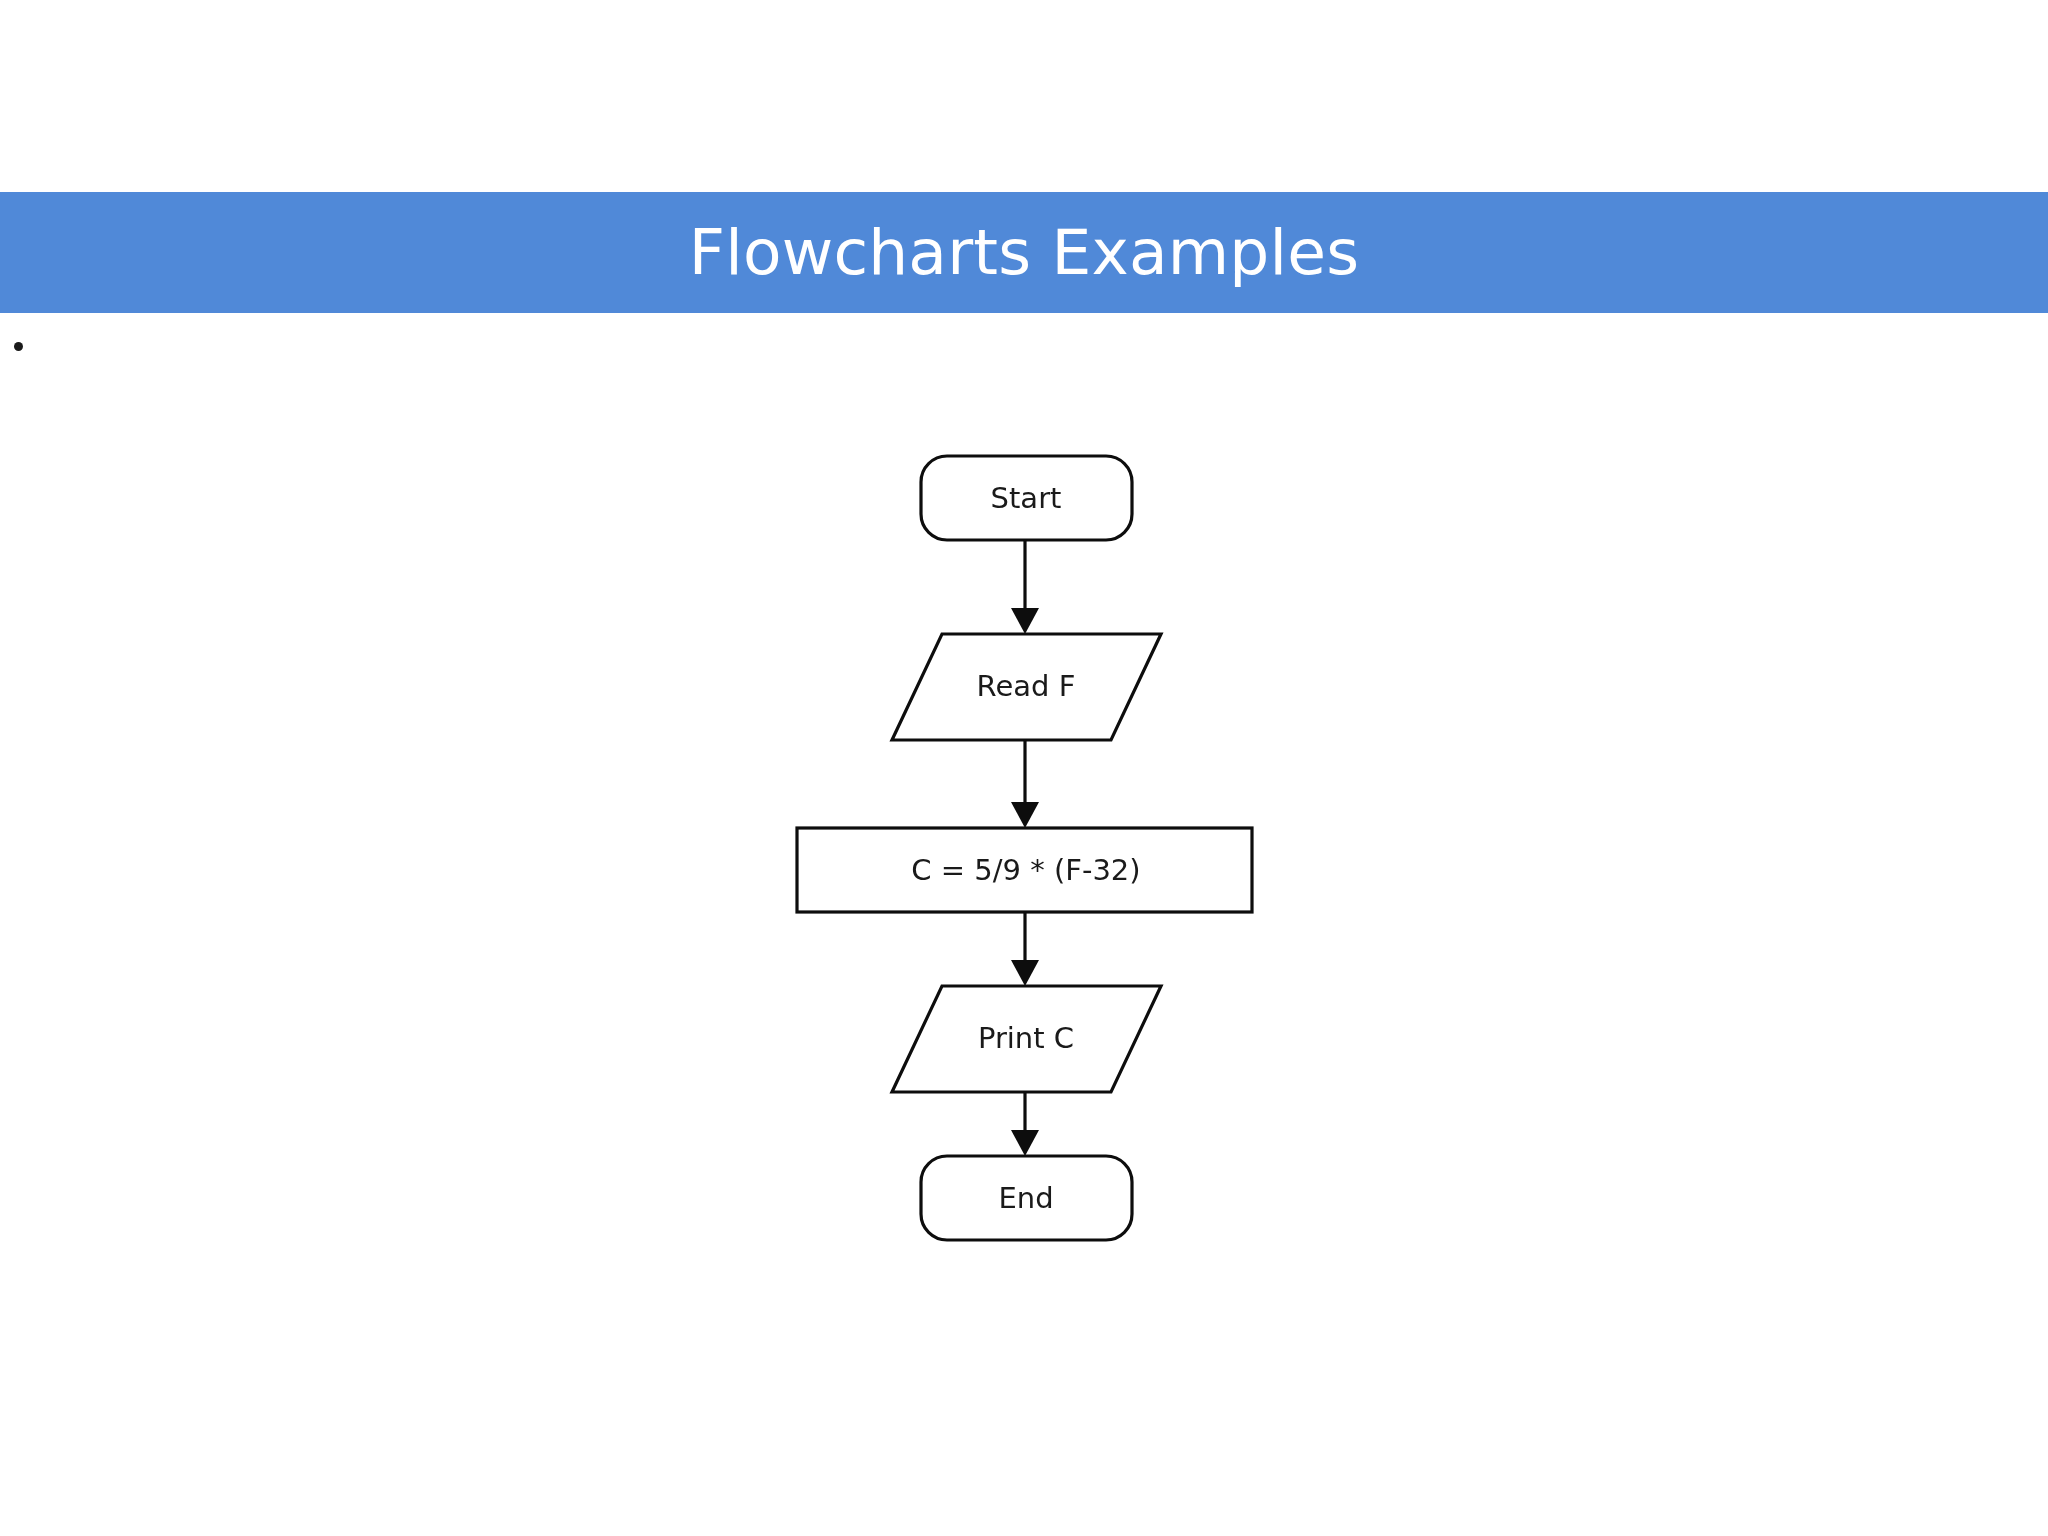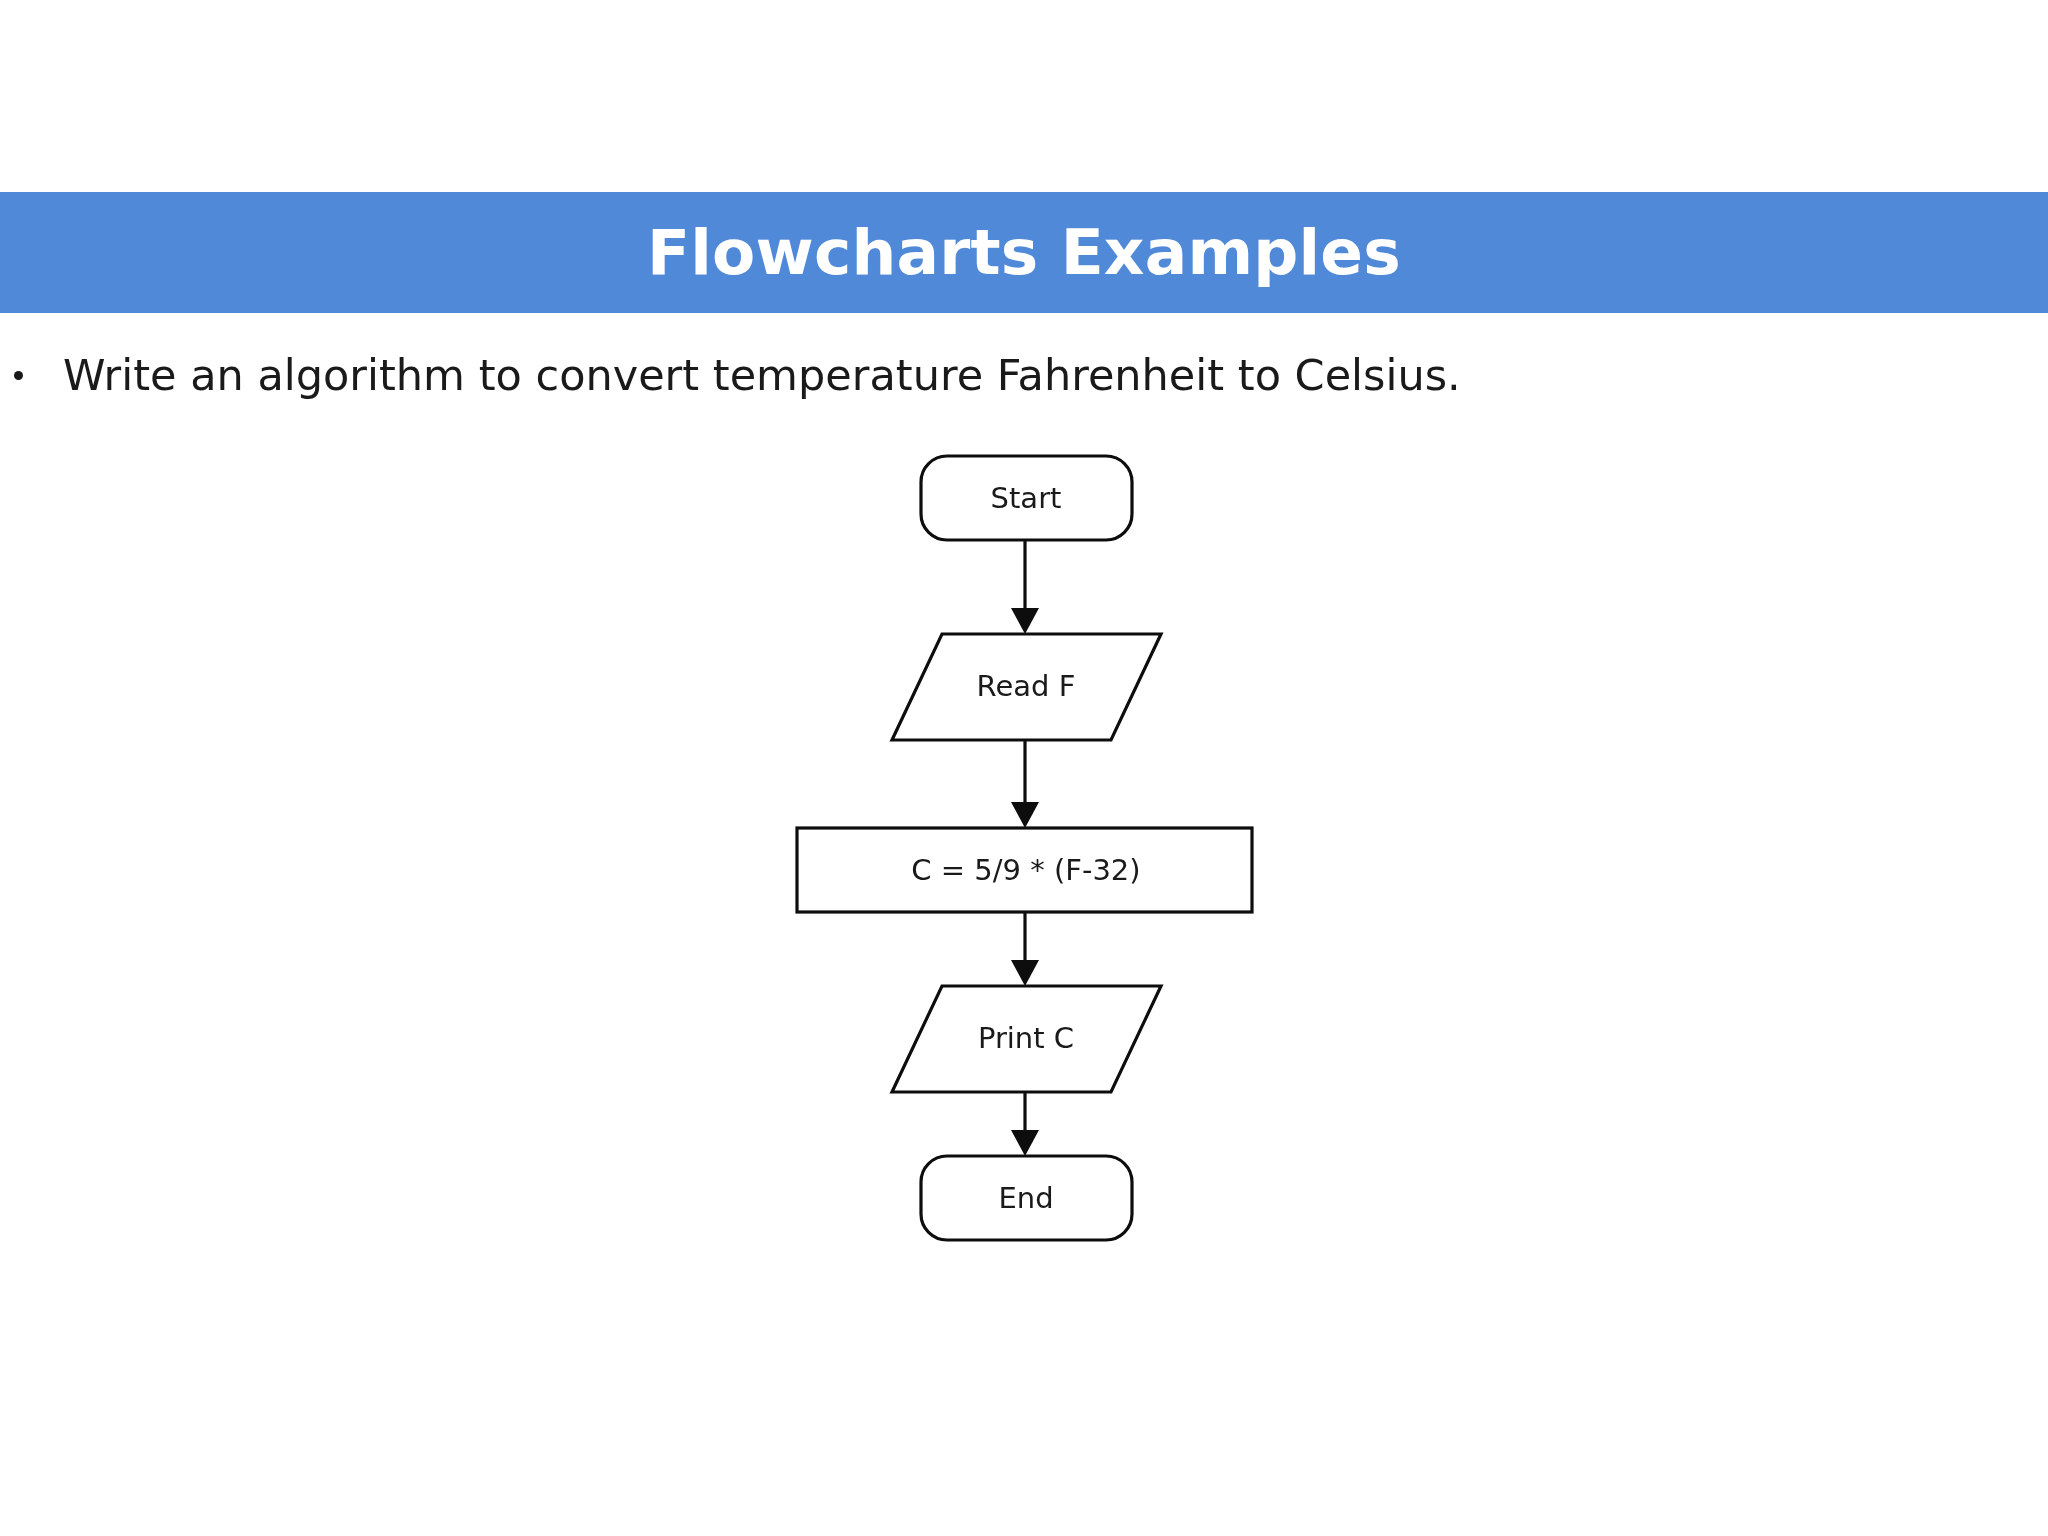--- a/index.html
+++ b/index.html
@@ -33,21 +33,21 @@
     width: 2048px;
     height: 121px;
     background: #5089D8;
     display: flex;
     align-items: center;
     justify-content: center;
   }
   .title-text {
     color: #ffffff;
     font-size: 63px;
-    font-weight: 700;
+    font-weight: 400;
     letter-spacing: 0.2px;
     line-height: 1;
     white-space: nowrap;
     font-family: "DejaVu Sans", sans-serif;
   }
 
   
   .bullet-row {
     position: absolute;
     left: 14px;
@@ -111,21 +111,20 @@
 <body>
 
 <div class="slide">
 
   <div class="title-banner">
     <div class="title-text">Flowcharts Examples</div>
   </div>
 
   <div class="bullet-row">
     <span class="bullet-dot"></span>
-    <span class="bullet-text">Write an algorithm to convert temperature Fahrenheit to Celsius.</span>
   </div>
 
   <div class="flowchart">
     <svg width="2048" height="1536" viewBox="0 0 2048 1536" xmlns="http://www.w3.org/2000/svg">
 
       <g>
         <rect class="shape-stroke" x="921" y="456" width="211" height="84" rx="26" ry="26"></rect>
         <text class="node-label" x="1026" y="500">Start</text>
       </g>
 

